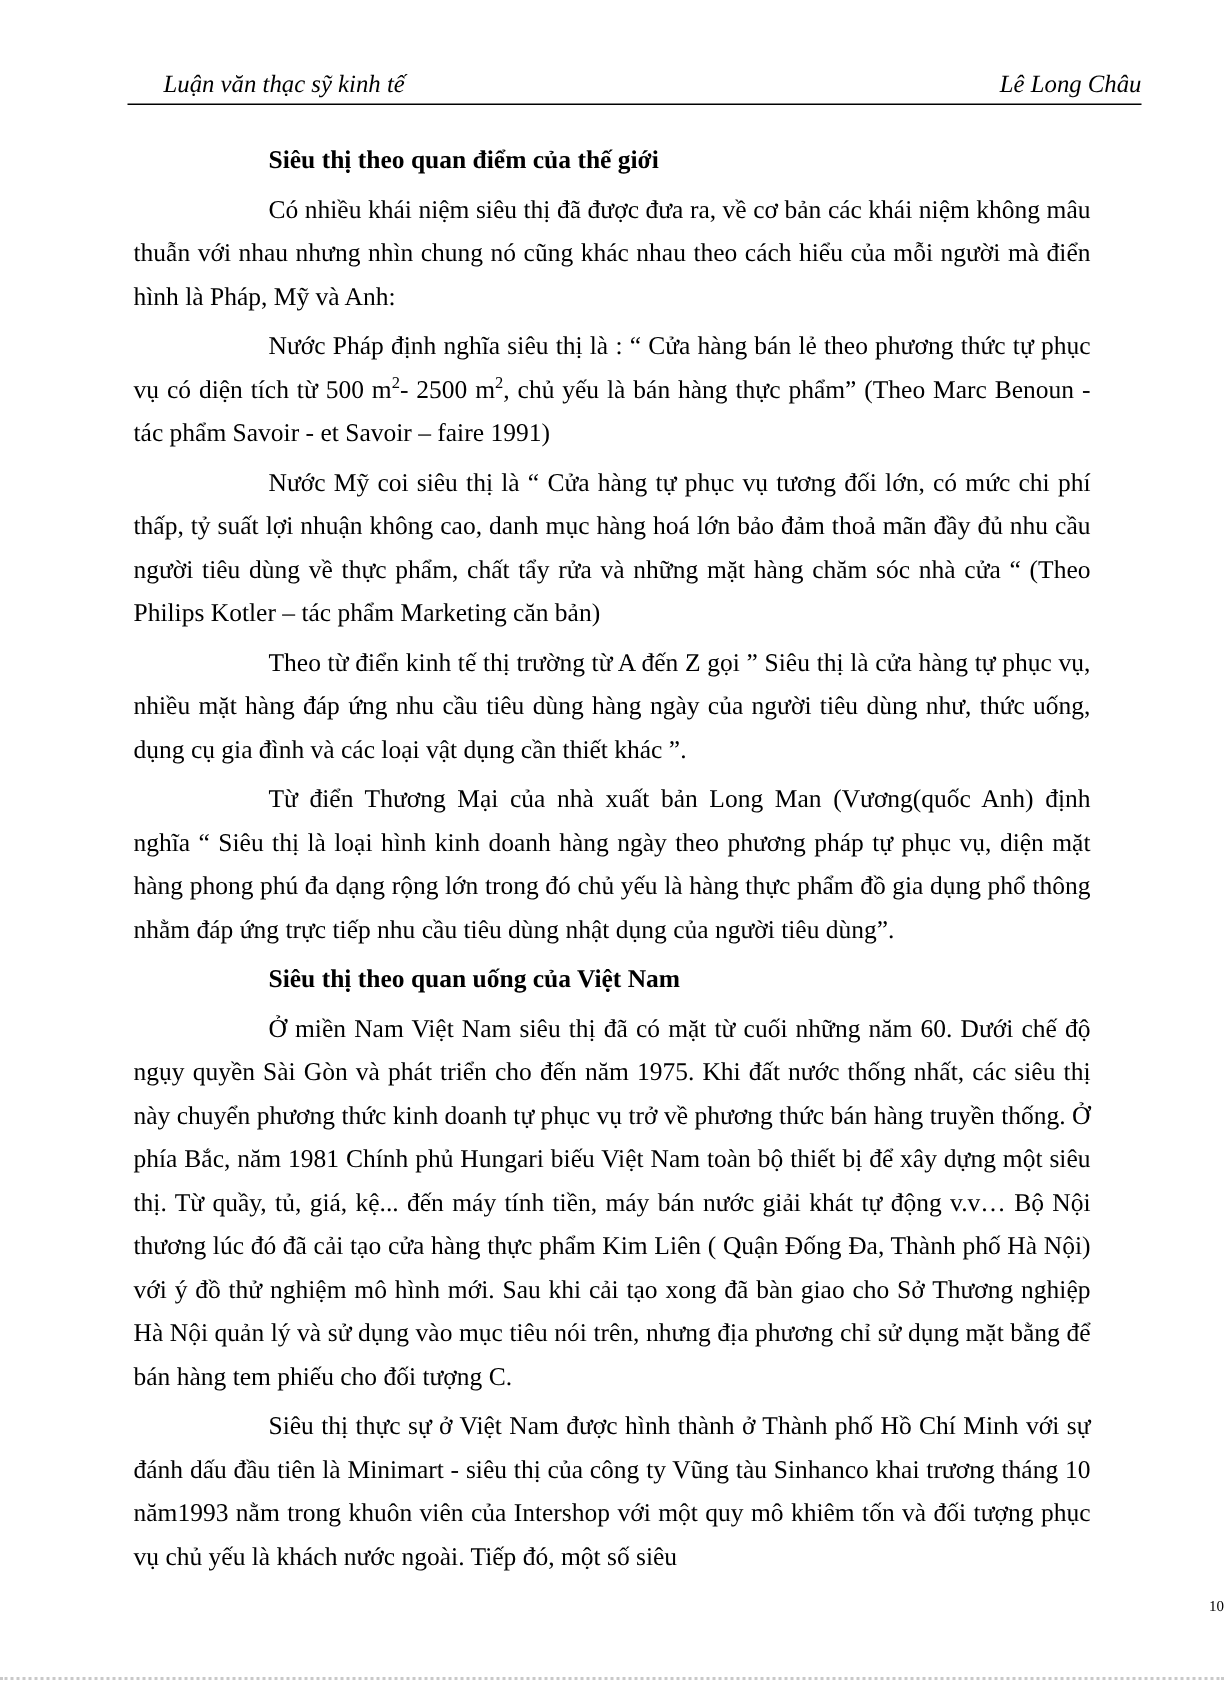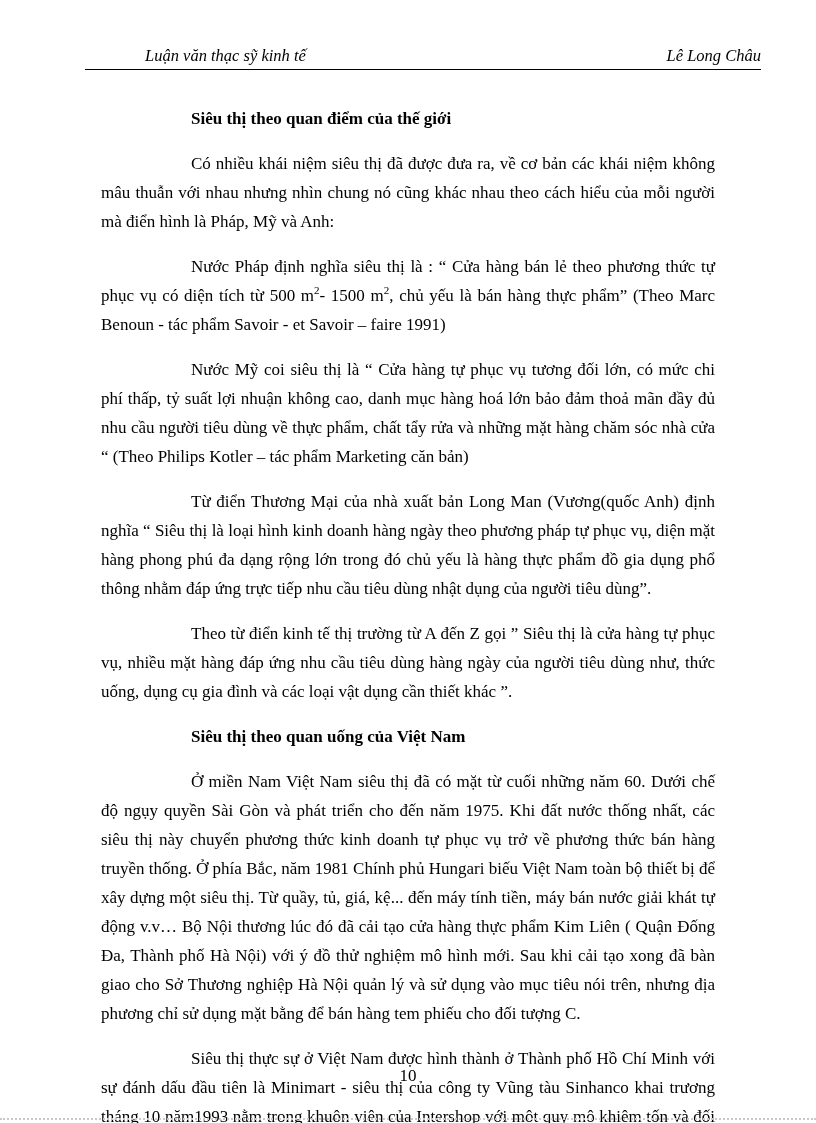--- a/index.html
+++ b/index.html
@@ -24,55 +24,55 @@
     width: 676px;
     display: flex;
     justify-content: space-between;
     align-items: flex-end;
     font-style: italic;
     font-size: 16.5px;
     border-bottom: 1.5px solid #000000;
     padding-bottom: 3px;
   }
   .header .h-left {
-    margin-left: 60px;
+    margin-left: 24px;
   }
   .body-text {
     position: absolute;
     top: 88px;
     left: 85px;
     width: 646px;
     font-size: 17px;
     line-height: 29px;
     text-align: justify;
   }
   .body-text p {
-    margin: 16px;
+    margin: 4px;
     text-indent: 90px;
   }
   .heading {
     font-weight: bold;
     margin: 0;
     text-indent: 0;
     text-align: left;
   }
   .heading-world { margin-left: 90px; }
   .heading-vietnam { margin-left: 140px; }
   sup {
     font-size: 11px;
     line-height: 0;
     vertical-align: super;
   }
   .footer {
     position: absolute;
     top: 1066px;
     left: 0;
     width: 100%;
-    text-align: center;
-    font-size: 17px;
+    text-align: right;
+    font-size: 10px;
   }
   .page-edge {
     position: absolute;
     left: 0;
     right: 0;
     bottom: 3px;
     border-top: 2px dotted #c9c9c9;
   }
 </style>
 </head>
@@ -84,27 +84,27 @@
     <span class="h-left">Luận văn thạc sỹ kinh tế</span>
     <span class="h-right">Lê Long Châu</span>
   </div>
 
   <div class="body-text">
 
     <p class="heading heading-world">Siêu thị theo quan điểm của thế giới</p>
 
     <p>Có nhiều khái niệm siêu thị đã được đưa ra, về cơ bản các khái niệm không mâu thuẫn với nhau nhưng nhìn chung nó cũng khác nhau theo cách hiểu của mỗi người mà điển hình là Pháp, Mỹ và Anh:</p>
 
-    <p><span>Nước Pháp định nghĩa siêu thị là : “ Cửa hàng bán lẻ theo phương thức tự phục vụ có diện tích từ 500 m</span><sup>2</sup><span>- 1500 m</span><sup>2</sup><span>, chủ yếu là bán hàng thực phẩm” (Theo Marc Benoun - tác phẩm Savoir - et Savoir – faire 1991)</span></p>
+    <p><span>Nước Pháp định nghĩa siêu thị là : “ Cửa hàng bán lẻ theo phương thức tự phục vụ có diện tích từ 500 m</span><sup>2</sup><span>- 2500 m</span><sup>2</sup><span>, chủ yếu là bán hàng thực phẩm” (Theo Marc Benoun - tác phẩm Savoir - et Savoir – faire 1991)</span></p>
 
     <p>Nước Mỹ coi siêu thị là “ Cửa hàng tự phục vụ tương đối lớn, có mức chi phí thấp, tỷ suất lợi nhuận không cao, danh mục hàng hoá lớn bảo đảm thoả mãn đầy đủ nhu cầu người tiêu dùng về thực phẩm, chất tẩy rửa và những mặt hàng chăm sóc nhà cửa “ (Theo Philips Kotler – tác phẩm Marketing  căn bản)</p>
 
+    <p>Theo từ điển kinh tế thị trường từ A đến Z gọi ” Siêu thị là cửa hàng tự phục vụ, nhiều mặt hàng đáp ứng nhu cầu tiêu dùng hàng ngày của người tiêu dùng như, thức uống, dụng cụ gia đình và các loại vật dụng cần thiết khác ”.</p>
+
     <p>Từ điển Thương Mại của nhà xuất bản Long Man (Vương(quốc Anh) định nghĩa “ Siêu thị là loại hình kinh doanh hàng ngày theo phương pháp tự phục vụ, diện mặt hàng phong phú đa dạng rộng lớn trong đó chủ yếu là hàng thực phẩm đồ gia dụng phổ thông nhằm đáp ứng trực tiếp nhu cầu tiêu dùng nhật dụng của người tiêu dùng”.</p>
-
-    <p>Theo từ điển kinh tế thị trường từ A đến Z gọi ” Siêu thị là cửa hàng tự phục vụ, nhiều mặt hàng đáp ứng nhu cầu tiêu dùng hàng ngày của người tiêu dùng như, thức uống, dụng cụ gia đình và các loại vật dụng cần thiết khác ”.</p>
 
     <p class="heading heading-vietnam">Siêu thị theo quan uống của Việt Nam</p>
 
     <p>Ở miền Nam Việt Nam siêu thị đã có mặt từ cuối những năm 60. Dưới chế độ ngụy quyền Sài Gòn và phát triển cho đến năm 1975. Khi đất nước thống nhất, các siêu thị này chuyển phương thức kinh doanh tự phục vụ trở về phương thức bán hàng truyền thống. Ở phía Bắc, năm 1981 Chính phủ Hungari biếu Việt Nam toàn bộ thiết bị để xây dựng một siêu thị. Từ quầy, tủ, giá, kệ... đến máy tính tiền, máy bán nước giải khát tự động v.v… Bộ Nội thương lúc đó đã cải tạo cửa hàng thực phẩm Kim Liên ( Quận Đống Đa, Thành phố Hà Nội) với ý đồ thử nghiệm mô hình mới. Sau khi cải tạo xong đã bàn giao cho Sở Thương nghiệp Hà Nội quản lý và sử dụng vào mục tiêu nói trên, nhưng địa phương chỉ sử dụng mặt bằng để bán hàng tem phiếu cho đối tượng C.</p>
 
     <p>Siêu thị thực sự ở Việt Nam được hình thành ở Thành phố Hồ Chí Minh với sự đánh dấu đầu tiên là Minimart - siêu thị của công ty Vũng tàu Sinhanco khai trương tháng 10 năm1993 nằm trong khuôn viên của Intershop với một quy mô khiêm tốn và đối tượng phục vụ chủ yếu là khách nước ngoài. Tiếp đó, một số siêu</p>
 
   </div>
 
   <div class="footer">10</div>

